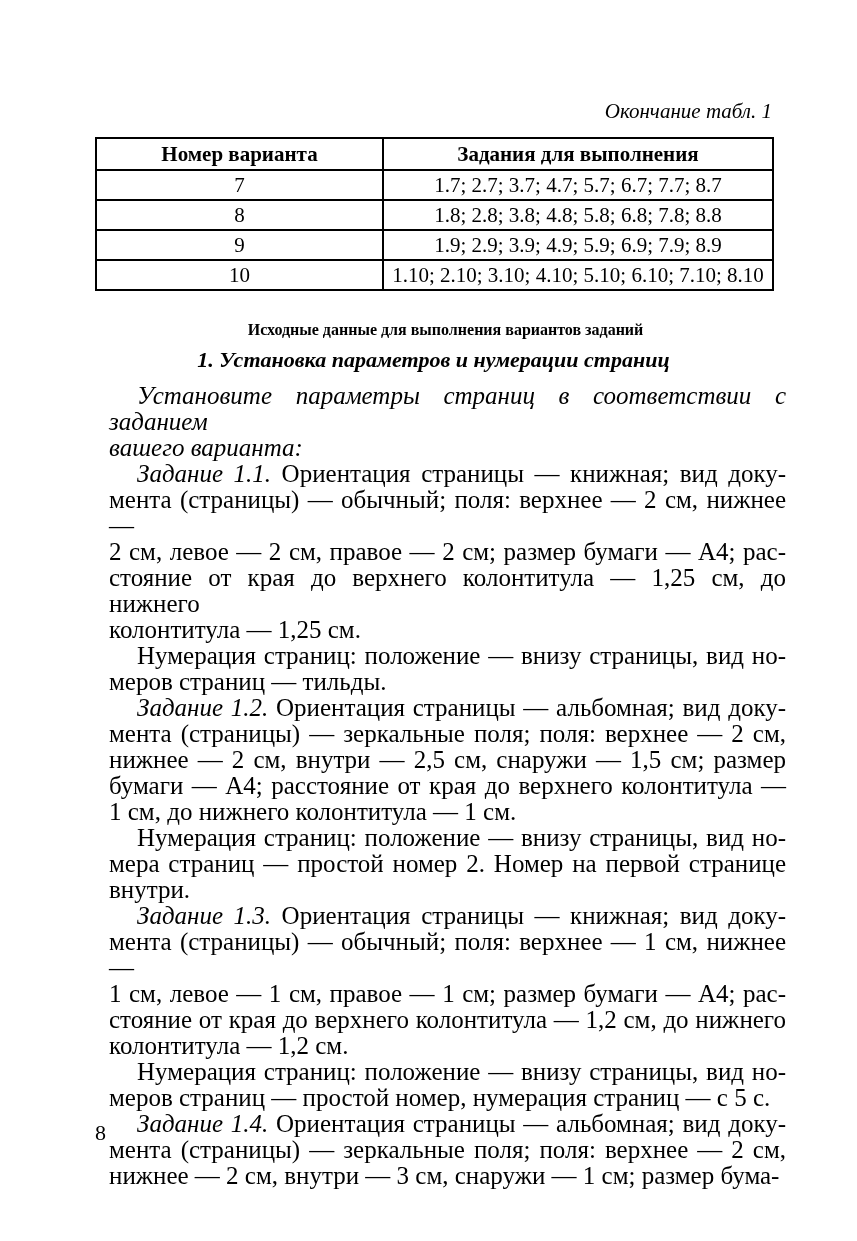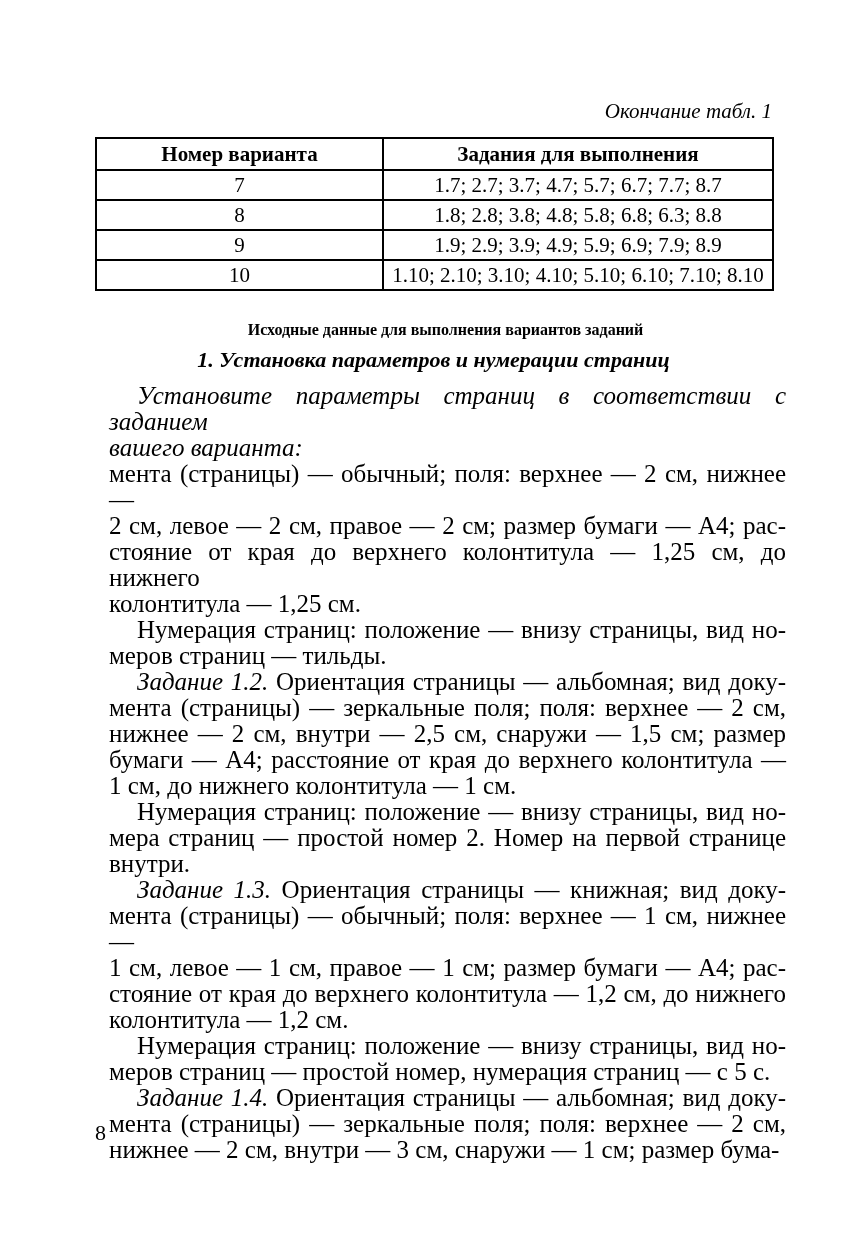--- a/index.html
+++ b/index.html
@@ -104,40 +104,41 @@
         <th>Задания для выполнения</th>
       </tr>
     </thead>
     <tbody>
         <tr>
           <td>7</td>
           <td>1.7; 2.7; 3.7; 4.7; 5.7; 6.7; 7.7; 8.7</td>
         </tr>
         <tr>
           <td>8</td>
-          <td>1.8; 2.8; 3.8; 4.8; 5.8; 6.8; 6.3; 8.8</td>
+          <td>1.8; 2.8; 3.8; 4.8; 5.8; 6.8; 7.8; 8.8</td>
         </tr>
         <tr>
           <td>9</td>
           <td>1.9; 2.9; 3.9; 4.9; 5.9; 6.9; 7.9; 8.9</td>
         </tr>
         <tr>
           <td>10</td>
           <td>1.10; 2.10; 3.10; 4.10; 5.10; 6.10; 7.10; 8.10</td>
         </tr>
       </tbody>
   </table>
 
   <h1 class="section-title">Исходные данные для выполнения вариантов заданий</h1>
 
   <h2 class="subsection-title">1. Установка параметров и нумерации страниц</h2>
 
   <div class="body-text">
       <div class="line first italic">Установите параметры страниц в соответствии с заданием</div>
       <div class="line last italic">вашего варианта:</div>
+      <div class="line first"><span class="lead">Задание 1.1.</span> Ориентация страницы — книжная; вид доку-</div>
       <div class="line">мента (страницы) — обычный; поля: верхнее — 2 см, нижнее —</div>
       <div class="line">2 см, левое — 2 см, правое — 2 см; размер бумаги — А4; рас-</div>
       <div class="line">стояние от края до верхнего колонтитула — 1,25 см, до нижнего</div>
       <div class="line last">колонтитула — 1,25 см.</div>
       <div class="line first">Нумерация страниц: положение — внизу страницы, вид но-</div>
       <div class="line last">меров страниц — тильды.</div>
       <div class="line first"><span class="lead">Задание 1.2.</span> Ориентация страницы — альбомная; вид доку-</div>
       <div class="line">мента (страницы) — зеркальные поля; поля: верхнее — 2 см,</div>
       <div class="line">нижнее — 2 см, внутри — 2,5 см, снаружи — 1,5 см; размер</div>
       <div class="line">бумаги — А4; расстояние от края до верхнего колонтитула —</div>

